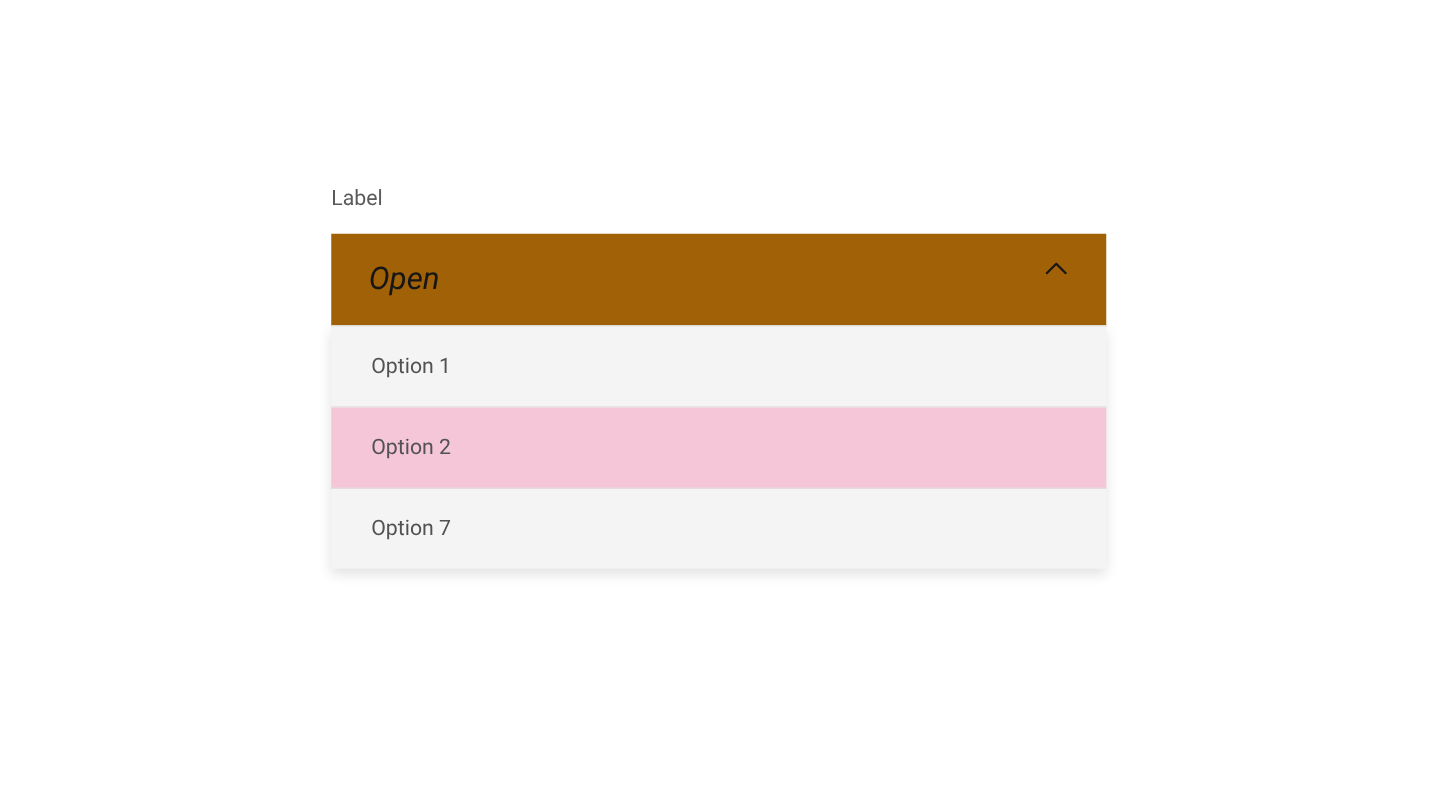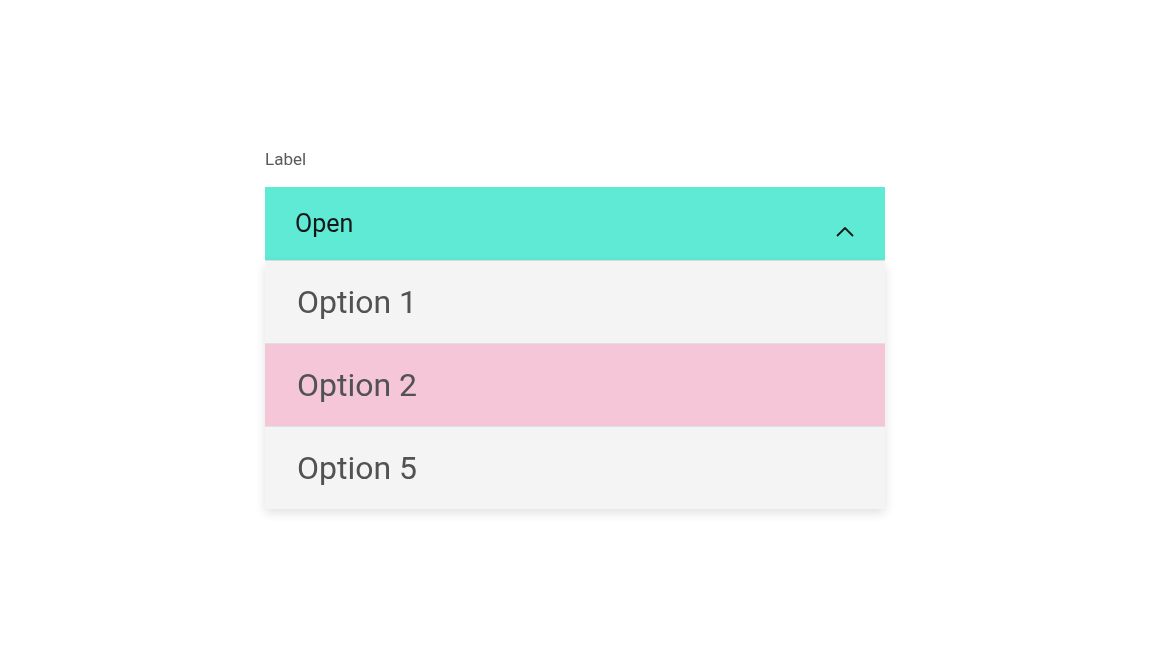--- a/index.html
+++ b/index.html
@@ -25,42 +25,43 @@
     
     .dropdown-label {
       font-size: 17px;
       color: #5a5a5a;
       margin-bottom: 18px;
       font-weight: 400;
     }
     
     .dropdown-trigger {
       display: flex;
-      align-items: flex-end;
+      align-items: flex-start;
       justify-content: space-between;
-      background: #5eead4;
+      background: #a16207;
       padding: 22px 30px;
       cursor: pointer;
       border-bottom: 1px solid #e0e0e0;
+      font-style: italic;
     }
     
     .dropdown-trigger-text {
       font-size: 25px;
       color: #161616;
       font-weight: 400;
     }
     
     .dropdown-options {
       background: #f4f4f4;
       box-shadow: 0 4px 10px rgba(0,0,0,0.12);
     }
     
     .dropdown-option {
       padding: 22px 32px;
-      font-size: 32px;
+      font-size: 17px;
       color: #525252;
       cursor: pointer;
       font-weight: 400;
     }
     
     .dropdown-option:not(:last-child) {
       border-bottom: 1px solid #e0e0e0;
     }
     
     .dropdown-option.highlighted {
@@ -91,15 +92,15 @@
     <span class="chevron-icon">
       <svg viewBox="0 0 18 11" fill="none" stroke="#161616" stroke-width="1.8">
         <polyline points="1,9 9,1 17,9"></polyline>
       </svg>
     </span>
   </div>
 
   <div class="dropdown-options">
     <div class="dropdown-option">Option 1</div>
     <div class="dropdown-option highlighted">Option 2</div>
-    <div class="dropdown-option">Option 5</div>
+    <div class="dropdown-option">Option 7</div>
   </div>
 </div>
 
 </body></html>

